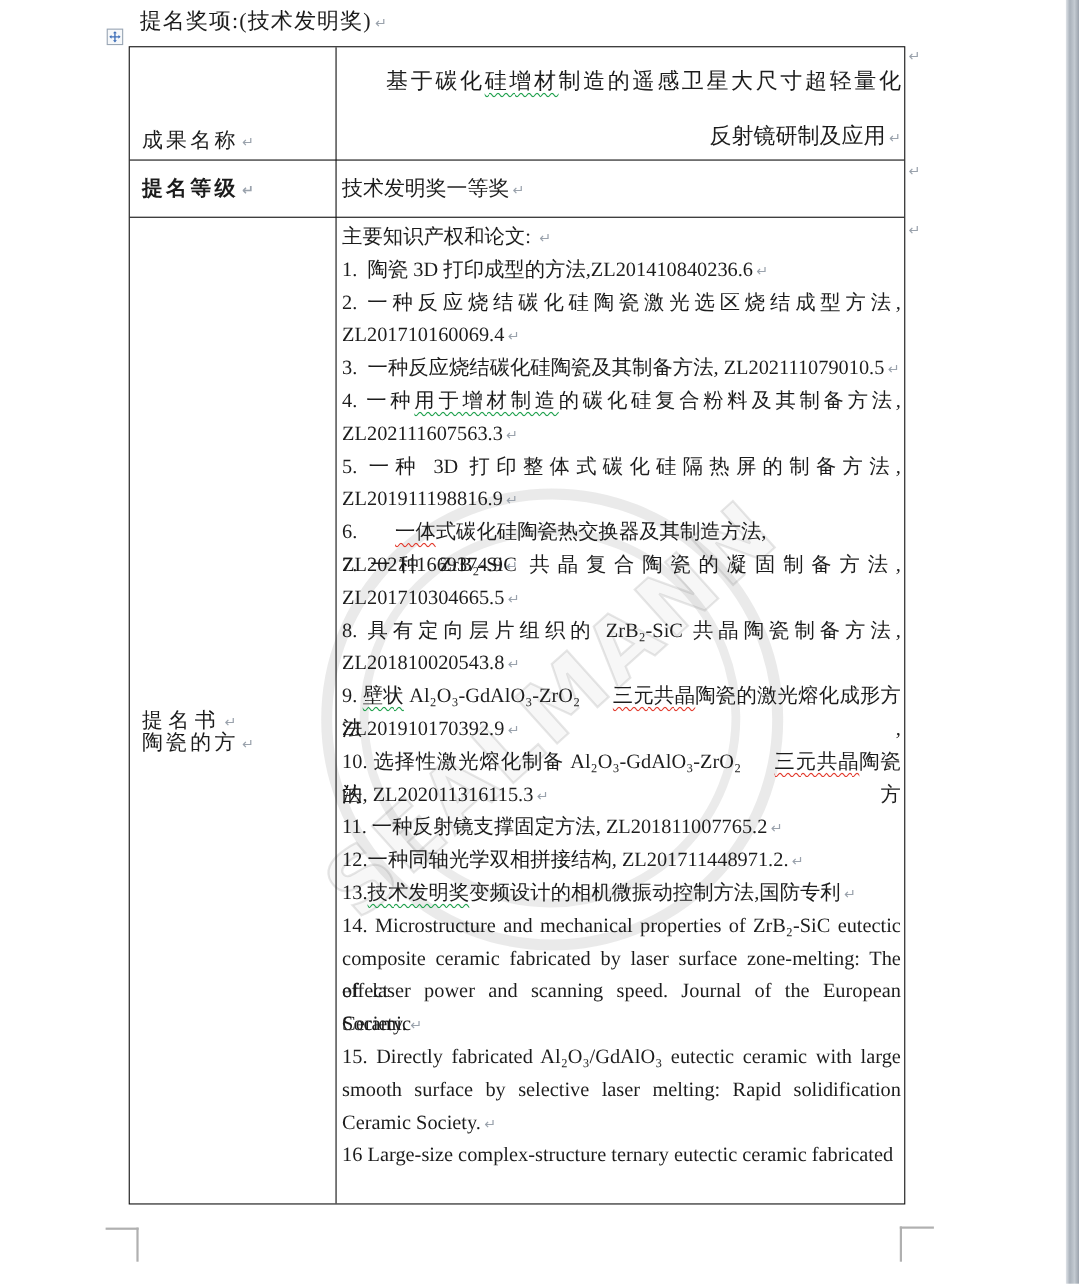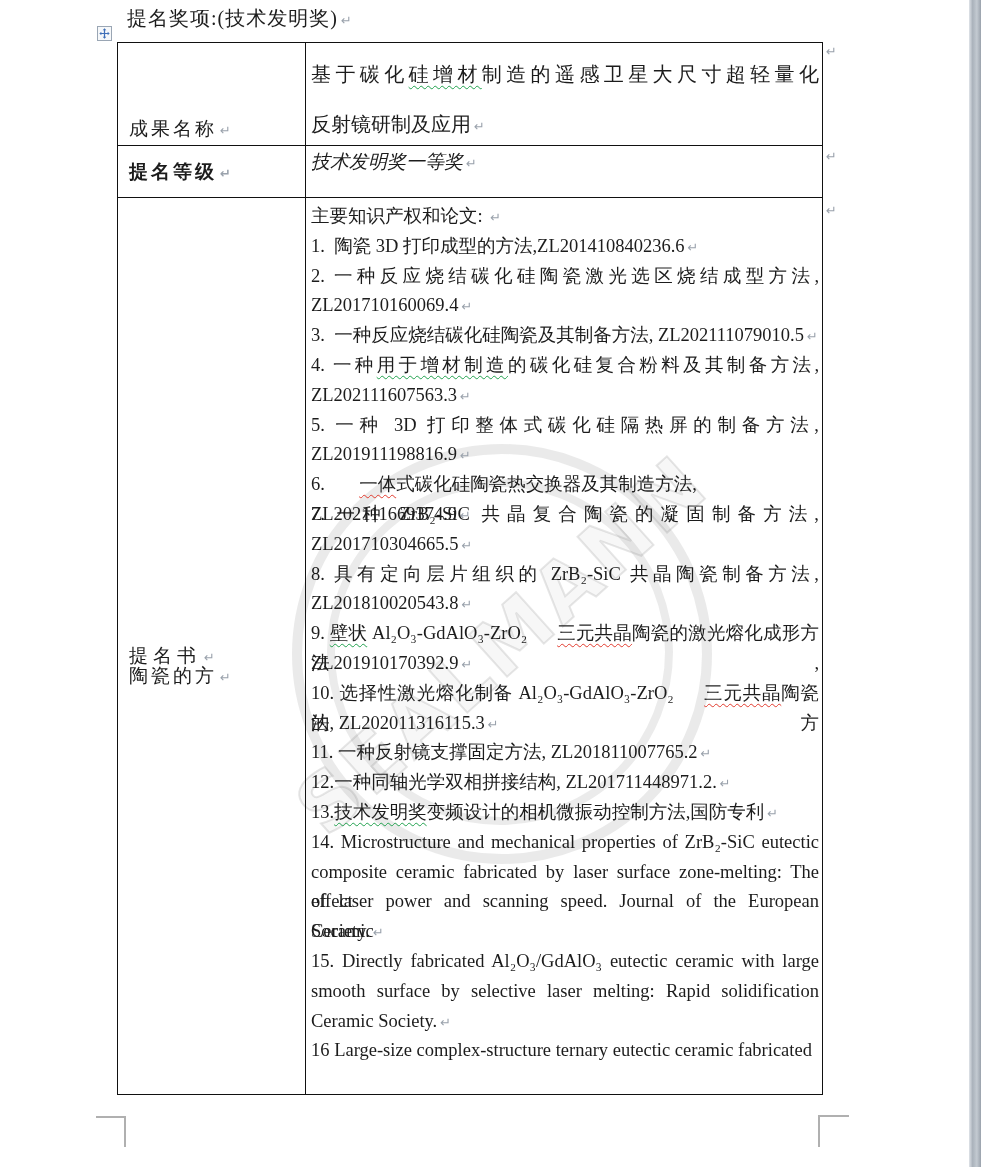--- a/index.html
+++ b/index.html
@@ -42,27 +42,27 @@
   .hline{position:absolute;left:0;width:100%;height:1px;background:#111;}
   .h1{top:102px;} .h2{top:154px;}
 
   .cell-label{position:absolute;left:11px;font-size:19px;letter-spacing:3px;white-space:pre;}
   .lab-r1{top:74px;line-height:24px;}
   .lab-r2{top:112px;line-height:34px;font-weight:bold;}
   .lab-r3a{top:598px;line-height:30px;letter-spacing:5px;}
   .lab-r3b{top:618px;line-height:30px;}
 
   .r1-value{position:absolute;left:193px;top:6px;width:508px;}
-  .r1-value .tline{height:50px;line-height:50px;font-size:20px;}
-  .r2-value{position:absolute;left:193px;top:102px;line-height:34px;font-size:19px;white-space:pre;font-style:italic;}
+  .r1-value .tline{height:50px;line-height:50px;font-size:20px;margin-left:40px;}
+  .r2-value{position:absolute;left:193px;top:112px;line-height:34px;font-size:19px;white-space:pre;}
   .r3-content{position:absolute;left:193px;top:159px;width:508px;}
 
   .tline{position:relative;height:29.8px;line-height:29.8px;font-size:18.5px;white-space:pre-wrap;}
   .tline.just{text-align:justify;text-align-last:justify;white-space:normal;}
-  .tline.ctr{text-align:left;}
+  .tline.ctr{text-align:right;}
 
   .sq-green{text-decoration-line:underline;text-decoration-style:wavy;
     text-decoration-color:#21a14e;text-decoration-thickness:1px;text-underline-offset:4px;}
   .sq-red{text-decoration-line:underline;text-decoration-style:wavy;
     text-decoration-color:#e23b2e;text-decoration-thickness:1px;text-underline-offset:4px;margin-left:25px;}
 
   
   .crop{position:absolute;background:#b0b0b0;}
   .crop-bl-h{left:96px;top:1116px;width:30px;height:2px;}
   .crop-bl-v{left:124px;top:1116px;width:2px;height:31px;}

